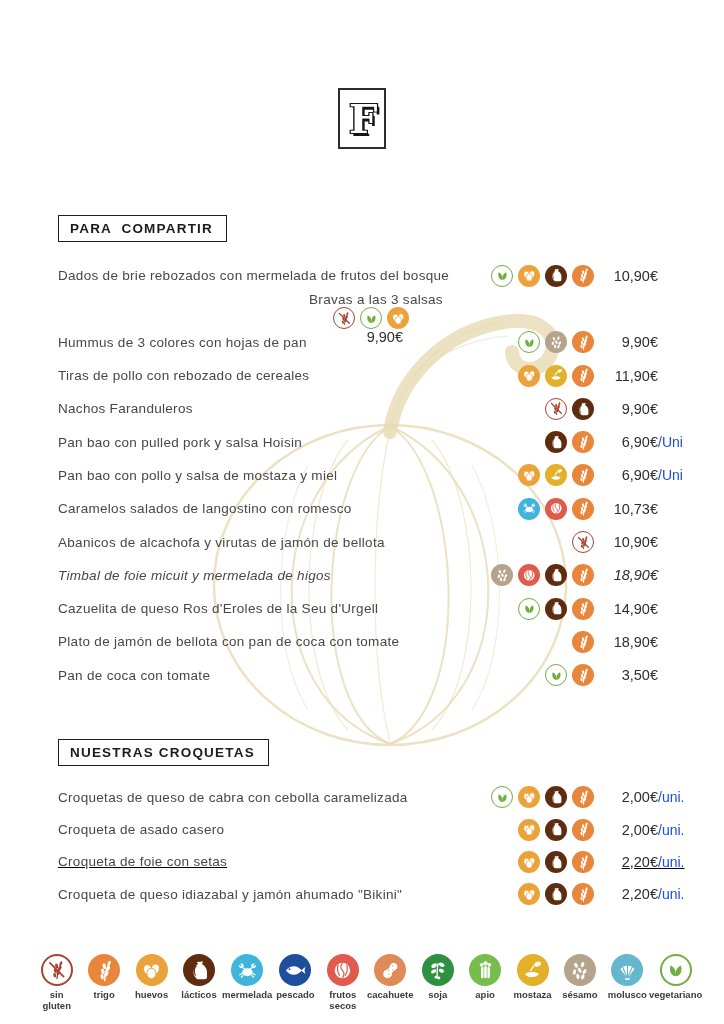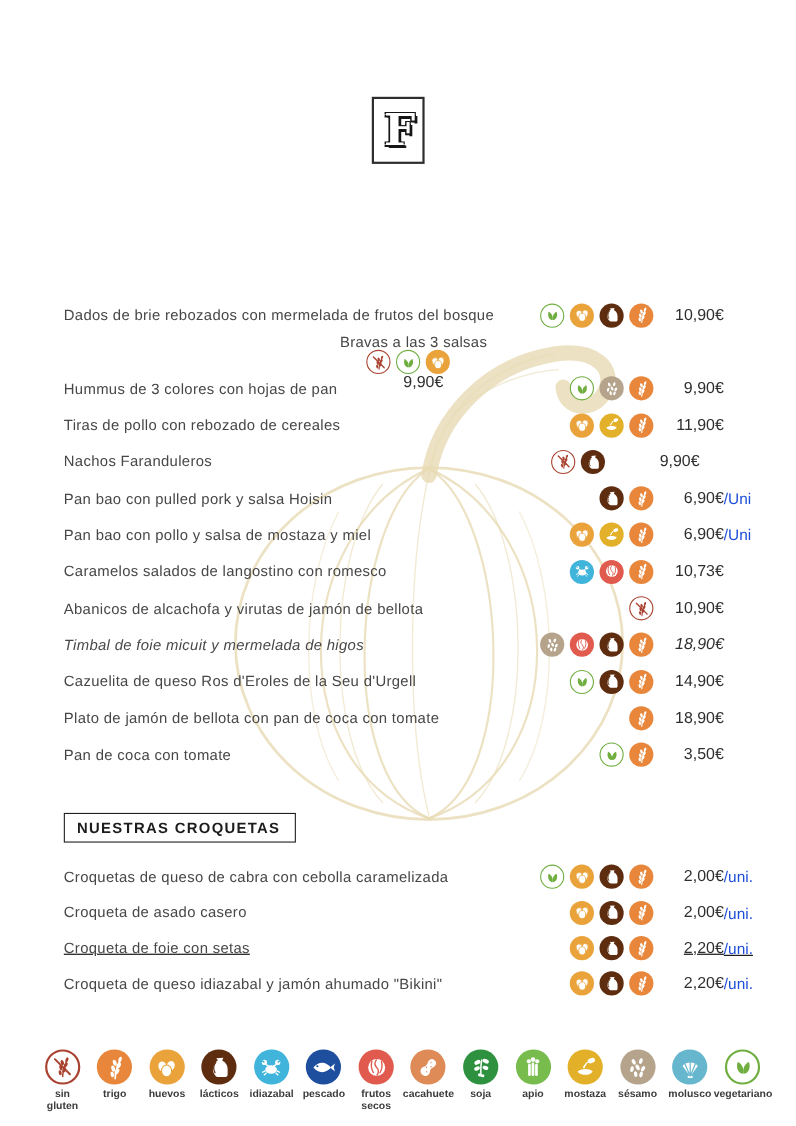--- a/index.html
+++ b/index.html
@@ -124,21 +124,21 @@
             <g fill="currentColor">
               <ellipse cx="12" cy="13.6" rx="4.7" ry="3.5"></ellipse>
               <circle cx="6.6" cy="7.9" r="2.1"></circle>
               <circle cx="17.4" cy="7.9" r="2.1"></circle>
               <path d="M8.1 9.6 L10.6 11.6 M15.9 9.6 L13.4 11.6" stroke="currentColor" stroke-width="1.3" fill="none"></path>
               <path d="M7.5 14.6 l-2.7 1.5 M8.3 16.3 l-2.1 2 M16.5 14.6 l2.7 1.5 M15.7 16.3 l2.1 2" stroke="currentColor" stroke-width="1.1" fill="none"></path>
             </g>
             <path d="M6.6 7.9 l-1.9 -1.5 M17.4 7.9 l1.9 -1.5" stroke="var(--bg)" stroke-width="1.2" fill="none"></path>
           </svg>
         </div>
-        <div class="llabel">idiazabal</div>
+        <div class="llabel">mermelada</div>
       </div>
       <div class="lcell">
         <div class="abadge" style="height: 32px; width: 32px; background: rgb(29, 79, 158); color: rgb(255, 255, 255); --bg: #1D4F9E;">
           <svg viewBox="0 0 24 24" xmlns="http://www.w3.org/2000/svg">
             <g fill="currentColor">
               <path d="M3.5 12 C6.5 8.2 11 7.2 14.5 9.3 C16 10.2 17 11 17.6 12 C17 13 16 13.8 14.5 14.7 C11 16.8 6.5 15.8 3.5 12 Z"></path>
               <path d="M17 12 L21 8.8 L20 12 L21 15.2 Z"></path>
             </g>
             <circle cx="6.7" cy="11" r="0.9" fill="var(--bg)"></circle>
           </svg>
@@ -257,21 +257,22 @@
           <svg viewBox="0 0 24 24" xmlns="http://www.w3.org/2000/svg">
             <g fill="currentColor">
               <path d="M11.3 18.6 C6.7 17.6 5.1 12.4 6.8 7.6 C11 9.4 12.7 14 11.9 18.3 Z"></path>
               <path d="M12.7 18.6 C17.3 17.6 18.9 12.4 17.2 7.6 C13 9.4 11.3 14 12.1 18.3 Z"></path>
             </g>
           </svg>
         </div>
         <div class="llabel">vegetariano</div>
       </div>
     </div>
-    <div class="list" style="top: 270px;">
+<div class="sec-title" style="top: 215px;">PARA  COMPARTIR</div>
+    <div class="list" style="top: 259px;">
       <div class="row" style="height: 33.3px;">
         <span class="name">Dados de brie rebozados con mermelada de frutos del bosque</span>
         <span class="icons">
           <div class="abadge" style="height: 22px; width: 22px; background: rgb(255, 255, 255); border: 1.5px solid rgb(111, 174, 63); color: rgb(111, 174, 63); --bg: #fff;">
             <svg viewBox="0 0 24 24" xmlns="http://www.w3.org/2000/svg">
               <g fill="currentColor">
                 <path d="M11.3 18.6 C6.7 17.6 5.1 12.4 6.8 7.6 C11 9.4 12.7 14 11.9 18.3 Z"></path>
                 <path d="M12.7 18.6 C17.3 17.6 18.9 12.4 17.2 7.6 C13 9.4 11.3 14 12.1 18.3 Z"></path>
               </g>
             </svg>
@@ -404,21 +405,21 @@
               <ellipse cx="15.1" cy="10.4" rx="1.5" ry="2.6" transform="rotate(30 15.1 10.4)" fill="currentColor"></ellipse>
               <ellipse cx="10.6" cy="12.9" rx="1.5" ry="2.6" transform="rotate(-15 10.6 12.9)" fill="currentColor"></ellipse>
               <ellipse cx="13.7" cy="15.2" rx="1.5" ry="2.6" transform="rotate(32 13.7 15.2)" fill="currentColor"></ellipse>
               <ellipse cx="9.9" cy="17.6" rx="1.4" ry="2.4" transform="rotate(-12 9.9 17.6)" fill="currentColor"></ellipse>
             </svg>
           </div>
         </span>
         <span class="amount">11,90€</span>
         <span class="unit"></span>
       </div>
-      <div class="row" style="height: 33.3px; gap: 22px;">
+      <div class="row" style="height: 33.3px;">
         <span class="name">Nachos Faranduleros</span>
         <span class="icons">
           <div class="abadge" style="height: 22px; width: 22px; background: rgb(255, 255, 255); border: 1.5px solid rgb(169, 67, 48); color: rgb(169, 67, 48); --bg: #fff;">
             <svg viewBox="0 0 24 24" xmlns="http://www.w3.org/2000/svg">
               <path d="M12.2 21c.2-4.6 1.2-9.2 3.5-13.6" fill="none" stroke="currentColor" stroke-width="1.4" stroke-linecap="round"></path>
               <ellipse cx="16.2" cy="5.6" rx="1.3" ry="2.4" transform="rotate(22 16.2 5.6)" fill="currentColor"></ellipse>
               <ellipse cx="11.9" cy="8.2" rx="1.5" ry="2.6" transform="rotate(-18 11.9 8.2)" fill="currentColor"></ellipse>
               <ellipse cx="15.1" cy="10.4" rx="1.5" ry="2.6" transform="rotate(30 15.1 10.4)" fill="currentColor"></ellipse>
               <ellipse cx="10.6" cy="12.9" rx="1.5" ry="2.6" transform="rotate(-15 10.6 12.9)" fill="currentColor"></ellipse>
               <ellipse cx="13.7" cy="15.2" rx="1.5" ry="2.6" transform="rotate(32 13.7 15.2)" fill="currentColor"></ellipse>

